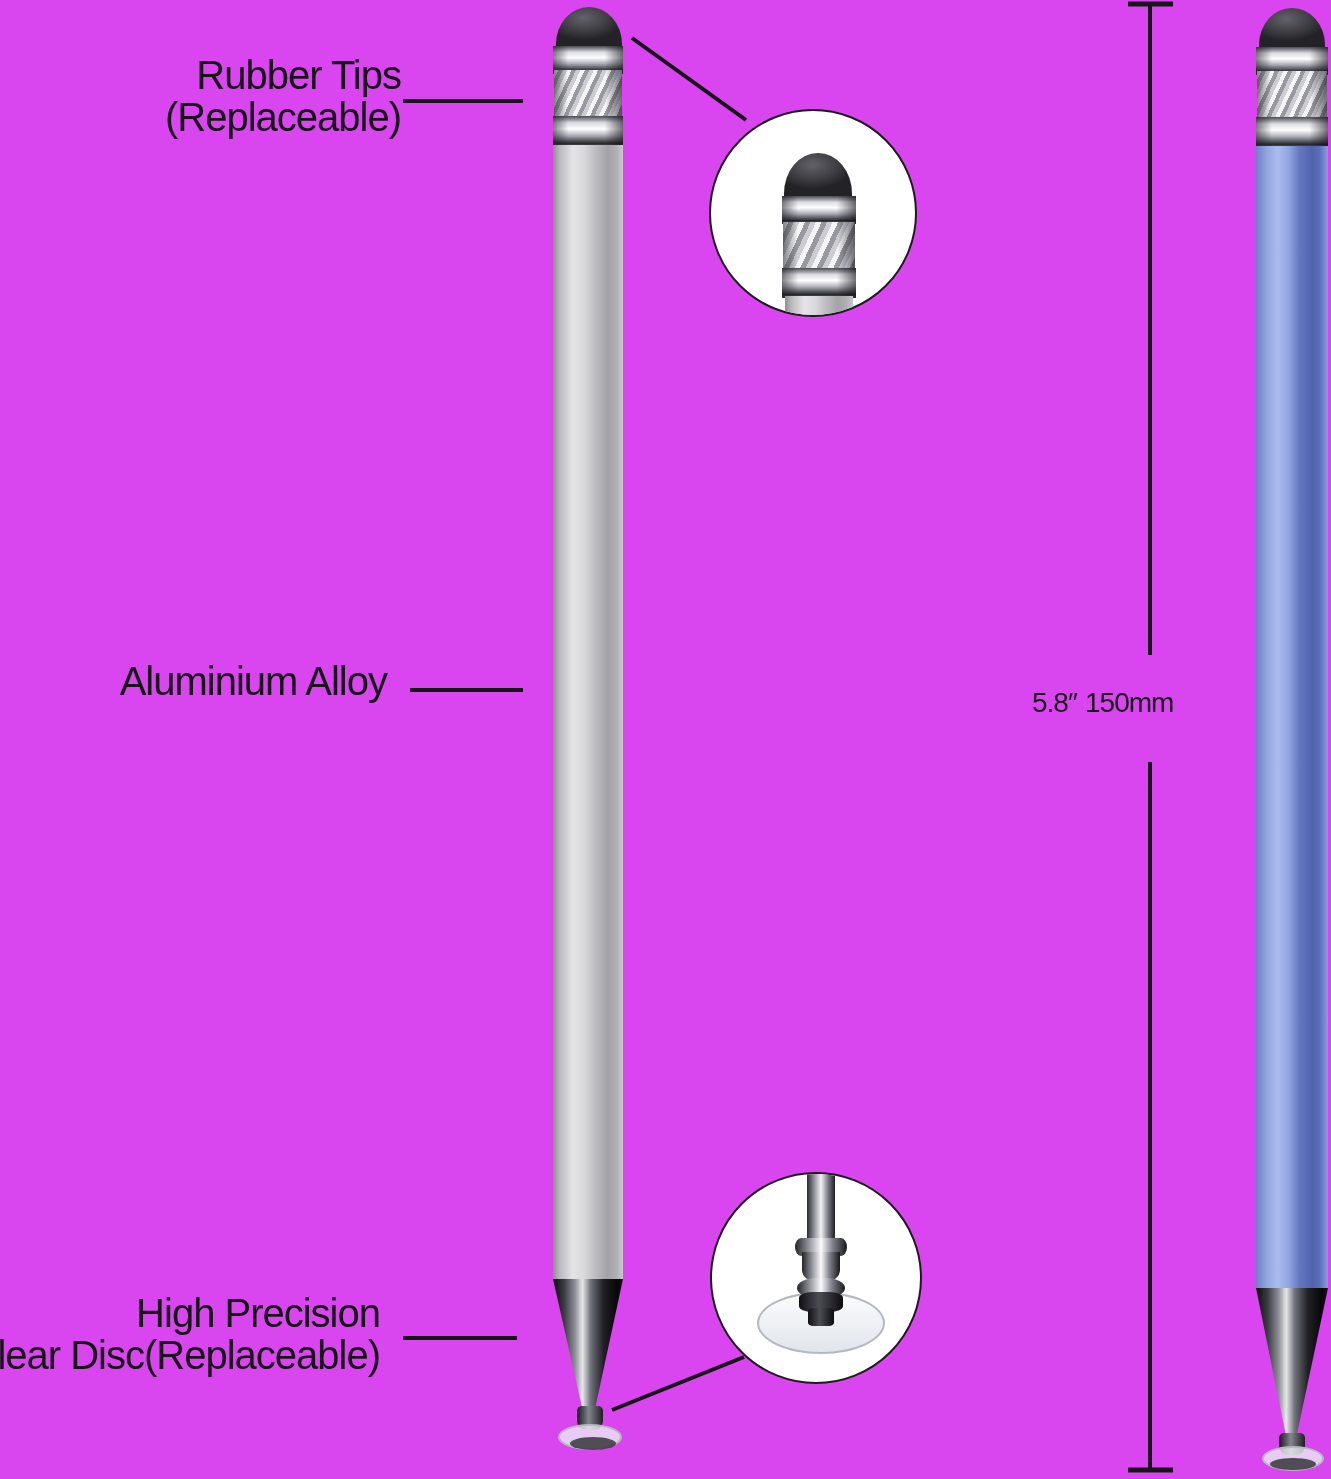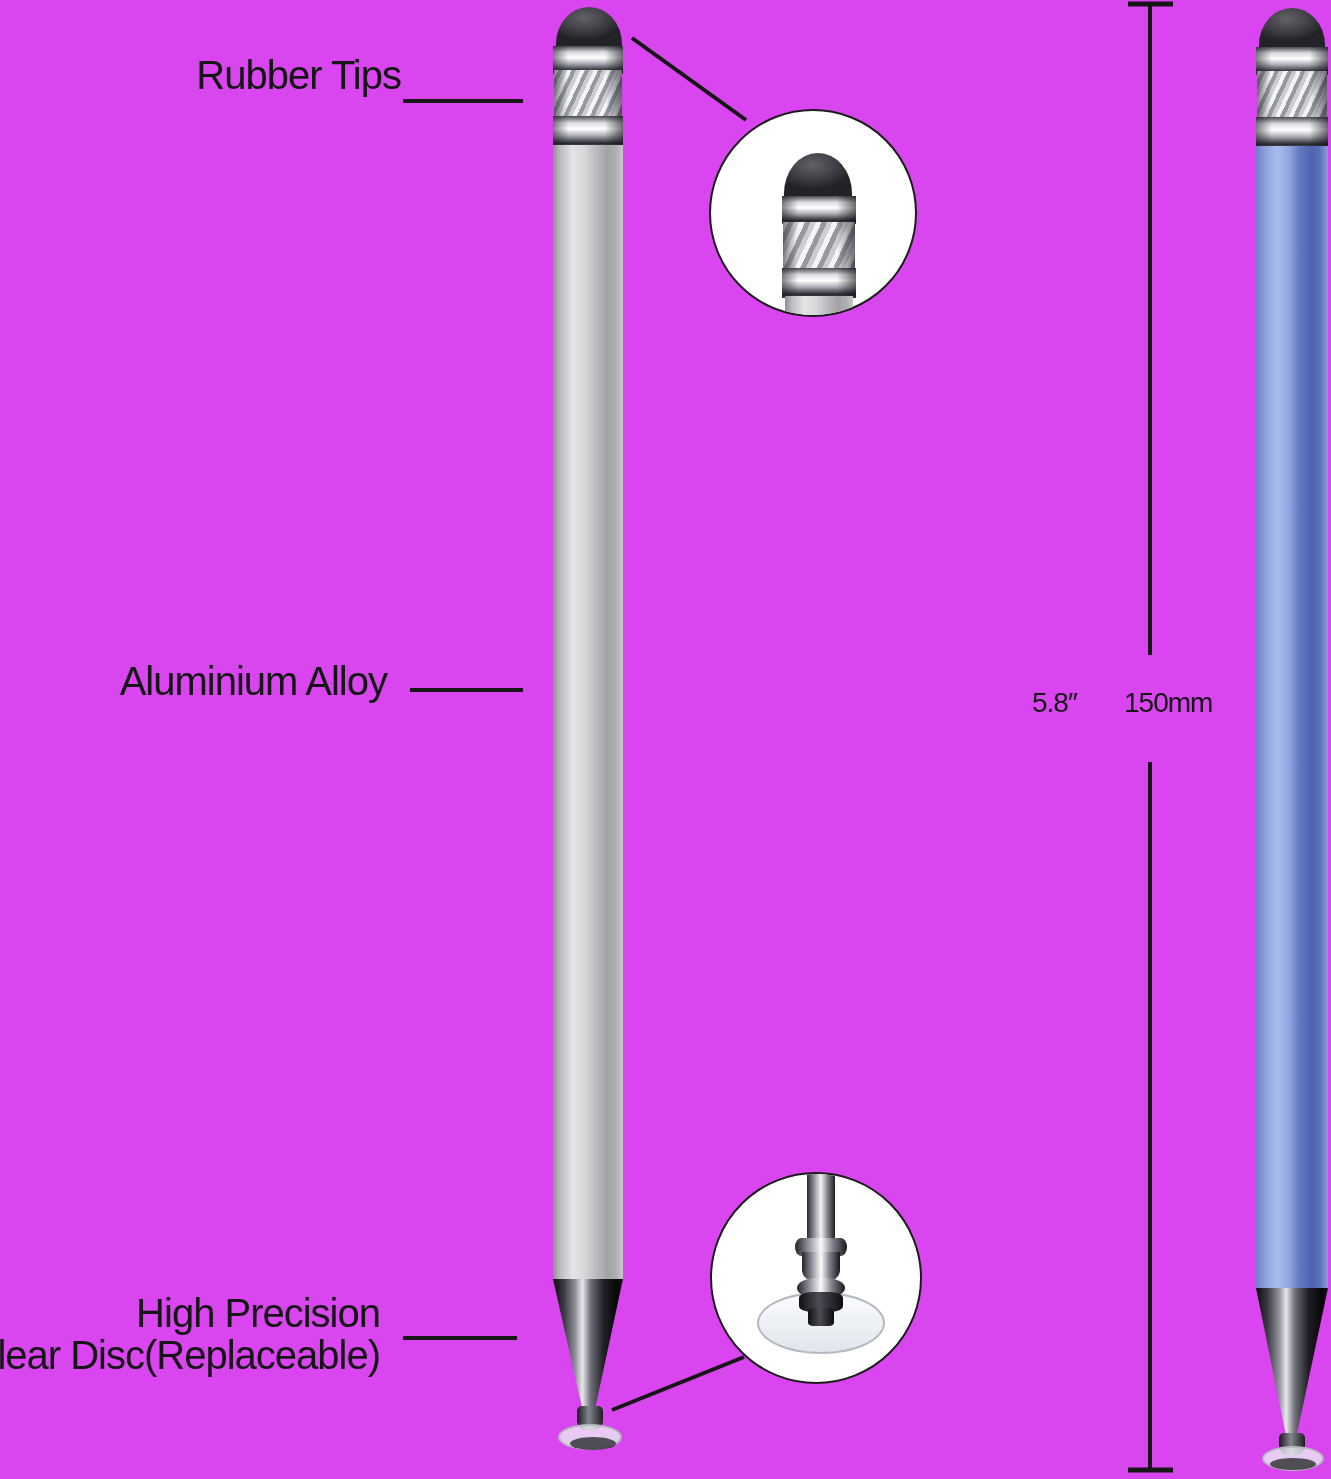--- a/index.html
+++ b/index.html
@@ -129,27 +129,28 @@
     <div class="clear-disc" style="left:45px;top:118px;width:128px;height:62px;"></div>
     <div class="collar" style="left:83px;top:64px;width:52px;height:18px;border-radius:8px/12px;"></div>
     <div class="collar" style="left:90px;top:78px;width:38px;height:30px;border-radius:0 0 40% 40%;"></div>
     <div class="collar" style="left:85px;top:104px;width:48px;height:20px;border-radius:40%/50%;"></div>
     <div class="dark-metal" style="left:87px;top:118px;width:44px;height:20px;border-radius:30%;"></div>
     <div class="dark-metal" style="left:96px;top:134px;width:26px;height:18px;border-radius:20%;"></div>
   </div>
 
   <div class="callout-label" style="right:930px;top:54px;">
     <span>Rubber Tips</span>
+    <span>(Replaceable)</span>
   </div>
 
   <div class="callout-label" style="right:944px;top:645px;margin-top:15px;">
     <span>Aluminium Alloy</span>
   </div>
 
   <div class="callout-label" style="right:951px;top:1292px;">
     <span>High Precision</span>
     <span>Clear Disc(Replaceable)</span>
   </div>
 
   <div class="measure-text" style="left:1032px;top:687px;">5.8″</div>
-  <div class="measure-text" style="left:1124px;top:687px;">150mm</div>
+  <div class="measure-text" style="left:1085px;top:687px;">150mm</div>
 
 </div>
 
 </body></html>

